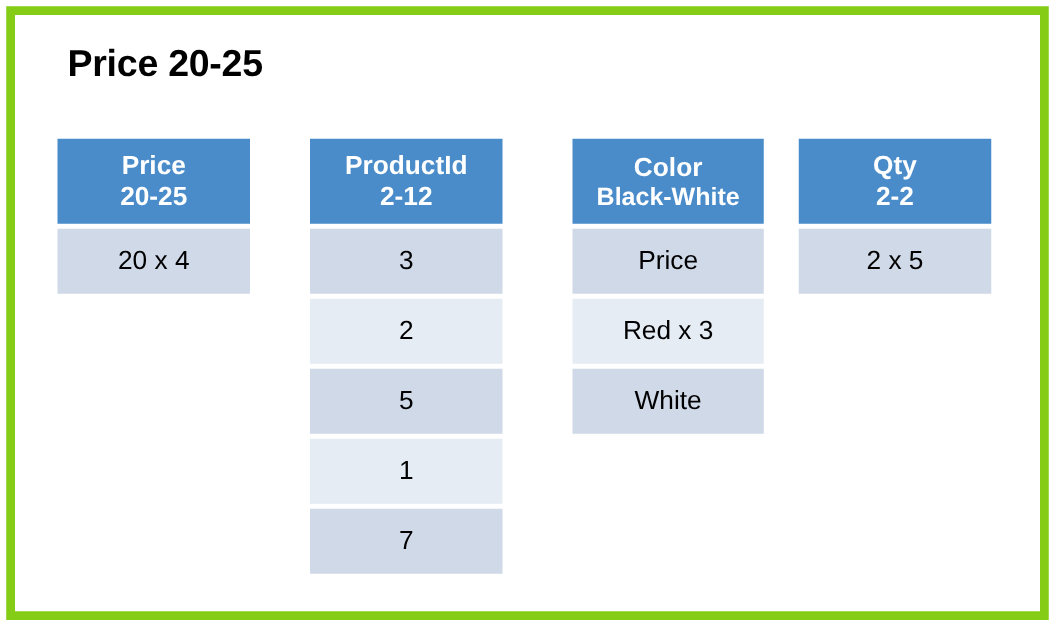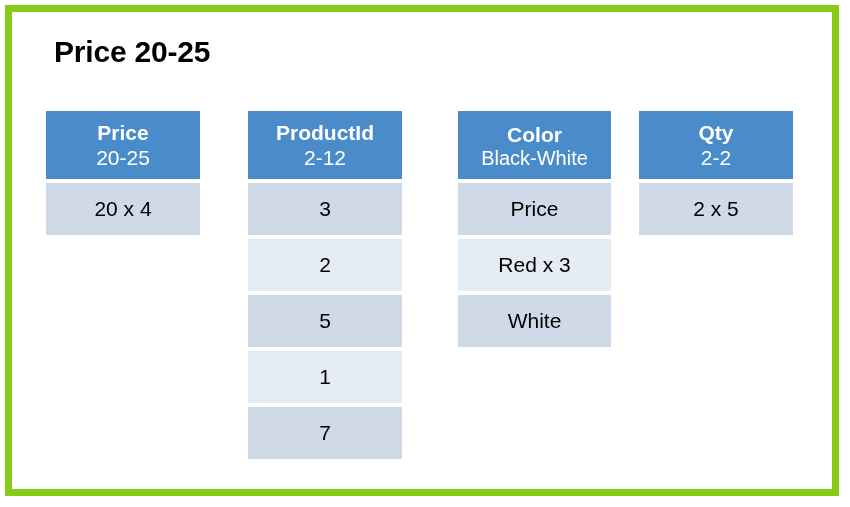--- a/index.html
+++ b/index.html
@@ -74,21 +74,21 @@
 
   .col-header-title {
     font-size: 21px;
     font-weight: bold;
     line-height: 25px;
     white-space: nowrap;
   }
 
   .col-header-sub {
     font-size: 21px;
-    font-weight: normal;
+    font-weight: bold;
     line-height: 25px;
     white-space: nowrap;
   }
 
   .col-header-sub.small {
     font-size: 20px;
     line-height: 22px;
   }
 
   .cell {

